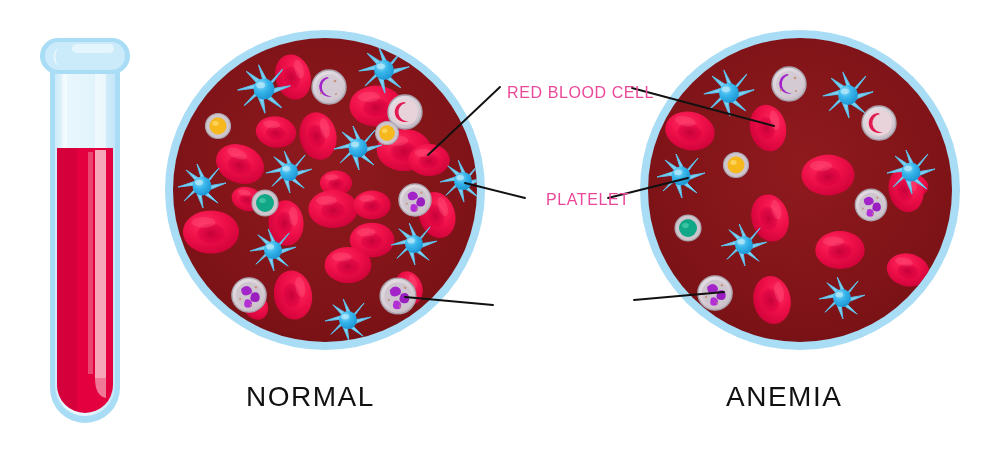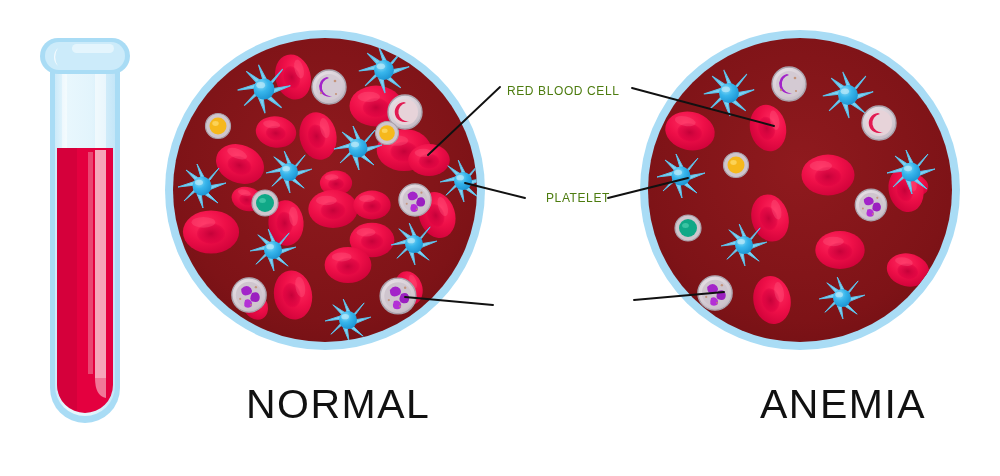--- a/index.html
+++ b/index.html
@@ -21,34 +21,34 @@
   }
   #figure {
     position: absolute;
     left: 0;
     top: 0;
   }
   .caption {
     position: absolute;
     font-family: "Liberation Sans", sans-serif;
     font-weight: 400;
-    font-size: 41px;
+    font-size: 28px;
     letter-spacing: 1.5px;
     color: #111111;
     white-space: nowrap;
   }
   #caption-normal { left: 246px; top: 381px; }
-  #caption-anemia { left: 760px; top: 381px; }
+  #caption-anemia { left: 726px; top: 381px; }
   .callout-label {
     position: absolute;
     font-family: "Liberation Sans", sans-serif;
     font-weight: 400;
-    font-size: 12px;
+    font-size: 16px;
     letter-spacing: 0.6px;
-    color: #4d7c0f;
+    color: #ec4899;
     white-space: nowrap;
   }
   #label-rbc { left: 507px; top: 84px; }
   #label-platelet { left: 546px; top: 191px; }
   #label-wbc { left: 498px; top: 296px; }
 </style>
 </head>
 <body>
 
 <div id="stage">

